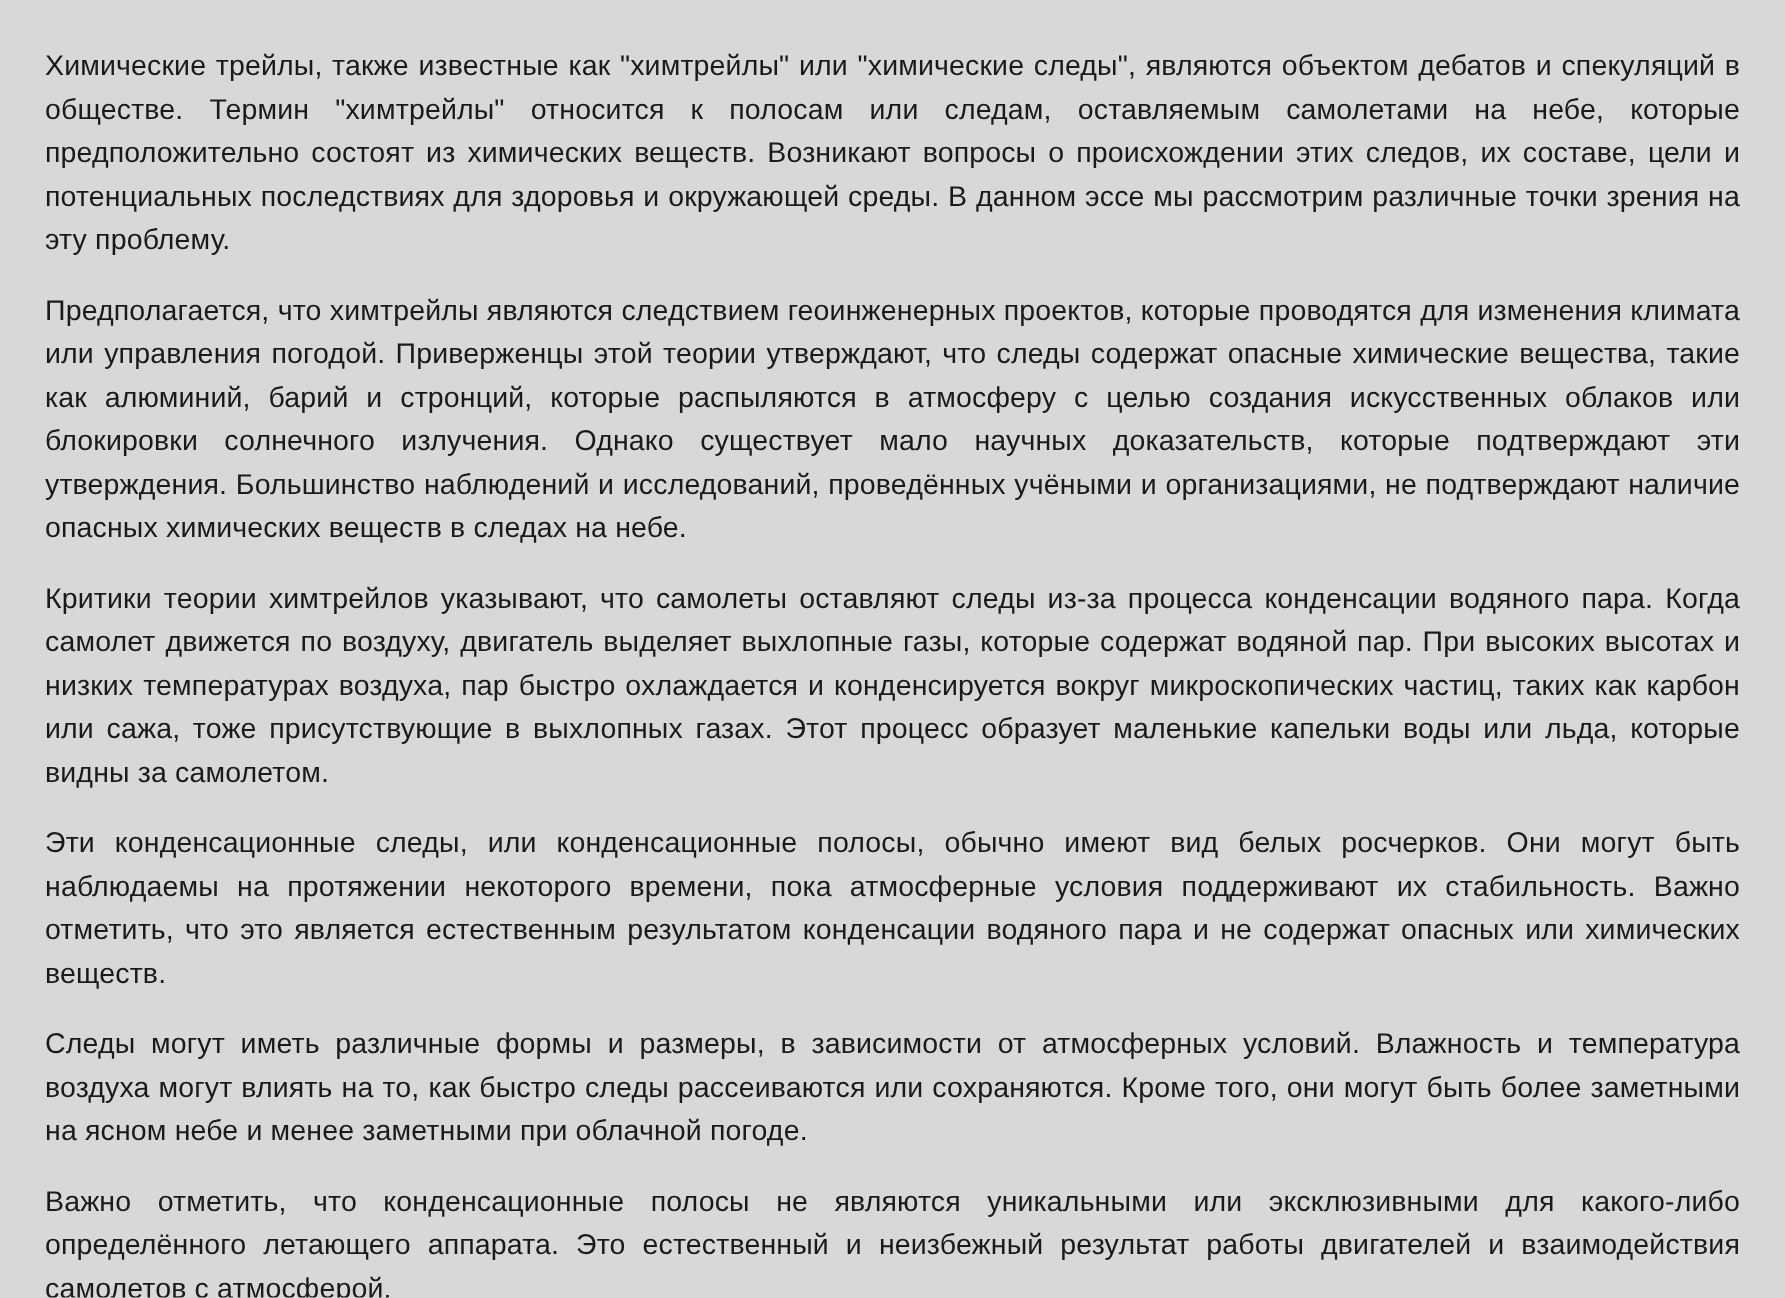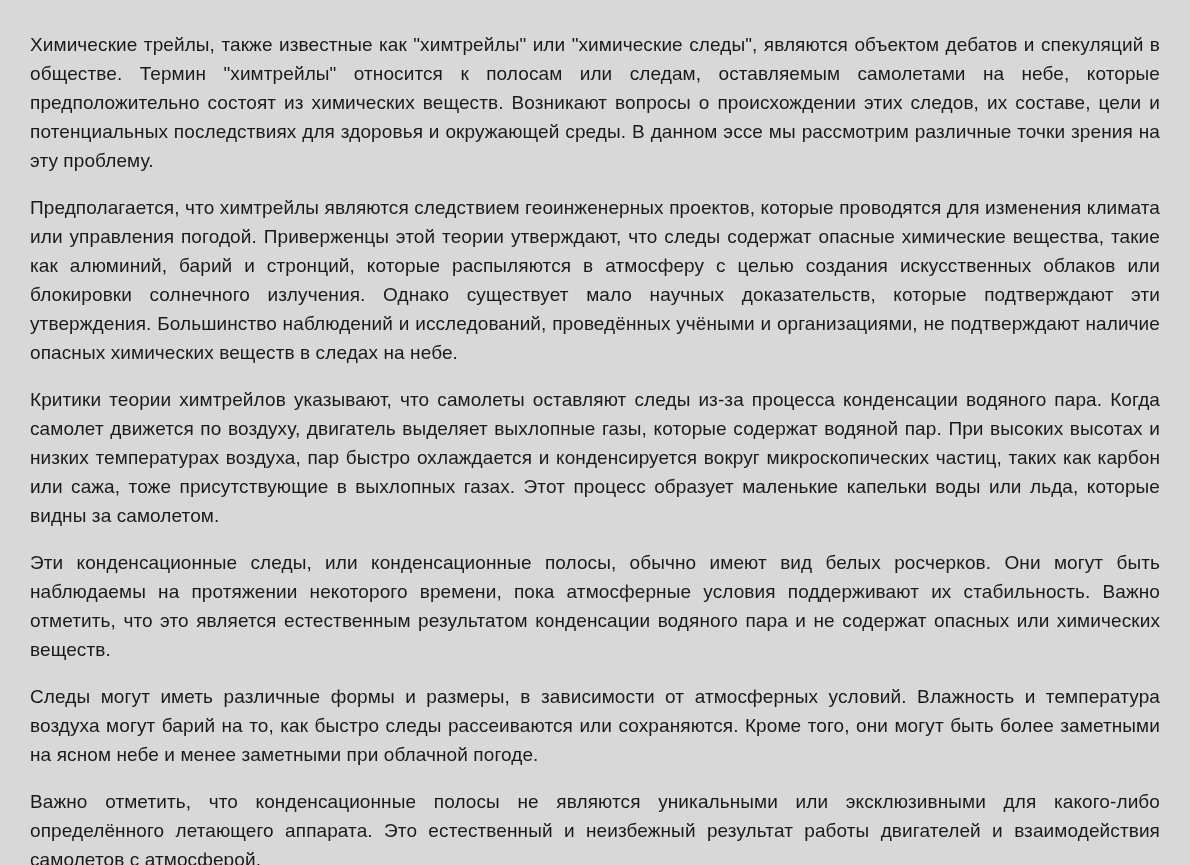--- a/index.html
+++ b/index.html
@@ -32,16 +32,16 @@
 </style>
 </head>
 <body style="background: rgb(216, 216, 216);">
 
 <div class="page">
   <div class="essay" style="color: rgb(26, 26, 26);">
     <p>Химические трейлы, также известные как "химтрейлы" или "химические следы", являются объектом дебатов и спекуляций в обществе. Термин "химтрейлы" относится к полосам или следам, оставляемым самолетами на небе, которые предположительно состоят из химических веществ. Возникают вопросы о происхождении этих следов, их составе, цели и потенциальных последствиях для здоровья и окружающей среды. В данном эссе мы рассмотрим различные точки зрения на эту проблему.</p>
     <p>Предполагается, что химтрейлы являются следствием геоинженерных проектов, которые проводятся для изменения климата или управления погодой. Приверженцы этой теории утверждают, что следы содержат опасные химические вещества, такие как алюминий, барий и стронций, которые распыляются в атмосферу с целью создания искусственных облаков или блокировки солнечного излучения. Однако существует мало научных доказательств, которые подтверждают эти утверждения. Большинство наблюдений и исследований, проведённых учёными и организациями, не подтверждают наличие опасных химических веществ в следах на небе.</p>
     <p>Критики теории химтрейлов указывают, что самолеты оставляют следы из-за процесса конденсации водяного пара. Когда самолет движется по воздуху, двигатель выделяет выхлопные газы, которые содержат водяной пар. При высоких высотах и низких температурах воздуха, пар быстро охлаждается и конденсируется вокруг микроскопических частиц, таких как карбон или сажа, тоже присутствующие в выхлопных газах. Этот процесс образует маленькие капельки воды или льда, которые видны за самолетом.</p>
     <p>Эти конденсационные следы, или конденсационные полосы, обычно имеют вид белых росчерков. Они могут быть наблюдаемы на протяжении некоторого времени, пока атмосферные условия поддерживают их стабильность. Важно отметить, что это является естественным результатом конденсации водяного пара и не содержат опасных или химических веществ.</p>
-    <p>Следы могут иметь различные формы и размеры, в зависимости от атмосферных условий. Влажность и температура воздуха могут барий на то, как быстро следы рассеиваются или сохраняются. Кроме того, они могут быть более заметными на ясном небе и менее заметными при облачной погоде.</p>
+    <p>Следы могут иметь различные формы и размеры, в зависимости от атмосферных условий. Влажность и температура воздуха могут влиять на то, как быстро следы рассеиваются или сохраняются. Кроме того, они могут быть более заметными на ясном небе и менее заметными при облачной погоде.</p>
     <p>Важно отметить, что конденсационные полосы не являются уникальными или эксклюзивными для какого-либо определённого летающего аппарата. Это естественный и неизбежный результат работы двигателей и взаимодействия самолетов с атмосферой.</p>
   </div>
 </div>
 
 </body></html>

